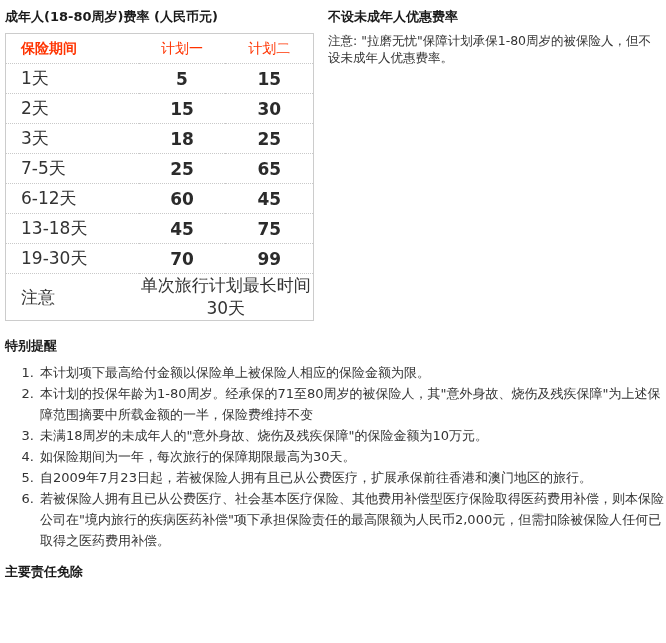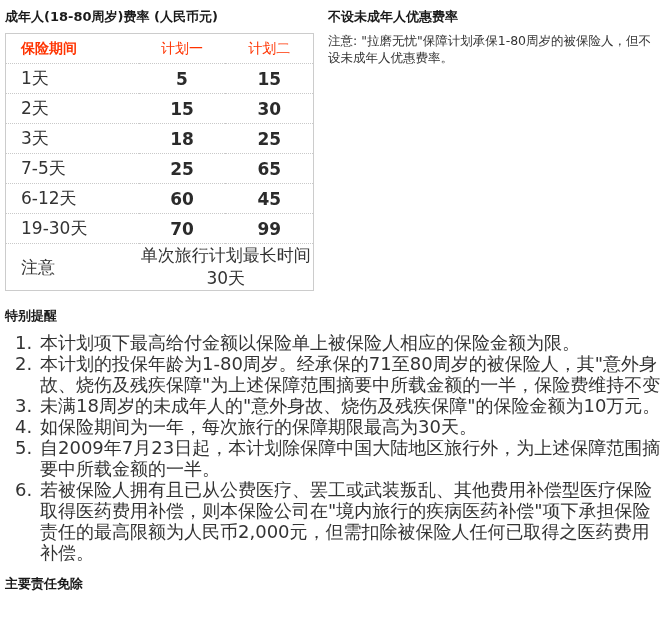--- a/index.html
+++ b/index.html
@@ -67,21 +67,21 @@
     margin: 6px 0 0 0;
     width: 330px;
     color: #333333;
   }
 
   
   .section-reminders { margin-top: 16px; }
   ol.num-list {
     margin: 7px 0 10px 0;
     padding-left: 33px;
-    font-size: 18px;
+    font-size: 13px;
   }
   ol.num-list li {
     line-height: 21px;
     margin: 0;
     padding-left: 2px;
   }
   .section-exclusions { margin-top: 12px; }
 </style>
 </head>
 <body>
@@ -121,20 +121,25 @@
               <td class="period">7-5天</td>
               <td class="val c">25</td>
               <td class="val c">65</td>
             </tr>
             <tr>
               <td class="period">6-12天</td>
               <td class="val c">60</td>
               <td class="val c">45</td>
             </tr>
             <tr>
+              <td class="period">13-18天</td>
+              <td class="val c">45</td>
+              <td class="val c">75</td>
+            </tr>
+            <tr>
               <td class="period">19-30天</td>
               <td class="val c">70</td>
               <td class="val c">99</td>
             </tr>
             <tr>
               <td class="period">注意</td>
               <td colspan="2" class="note">单次旅行计划最长时间30天</td>
             </tr>
           </tbody>
       </table>
@@ -147,22 +152,22 @@
 
   </div>
 
   <div class="section-reminders">
     <h2 class="sec-title">特别提醒</h2>
     <ol class="num-list">
         <li>本计划项下最高给付金额以保险单上被保险人相应的保险金额为限。</li>
         <li>本计划的投保年龄为1-80周岁。经承保的71至80周岁的被保险人，其"意外身故、烧伤及残疾保障"为上述保障范围摘要中所载金额的一半，保险费维持不变</li>
         <li>未满18周岁的未成年人的"意外身故、烧伤及残疾保障"的保险金额为10万元。</li>
         <li>如保险期间为一年，每次旅行的保障期限最高为30天。</li>
-        <li>自2009年7月23日起，本计划除保障中国大陆地区旅行外，为上述保障范围摘要中所载金额的一半。</li>
-        <li>若被保险人拥有且已从公费医疗、罢工或武装叛乱、其他费用补偿型医疗保险取得医药费用补偿，则本保险公司在"境内旅行的疾病医药补偿"项下承担保险责任的最高限额为人民币2,000元，但需扣除被保险人任何已取得之医药费用补偿。</li>
+        <li>自2009年7月23日起，若被保险人拥有且已从公费医疗，扩展承保前往香港和澳门地区的旅行。</li>
+        <li>若被保险人拥有且已从公费医疗、社会基本医疗保险、其他费用补偿型医疗保险取得医药费用补偿，则本保险公司在"境内旅行的疾病医药补偿"项下承担保险责任的最高限额为人民币2,000元，但需扣除被保险人任何已取得之医药费用补偿。</li>
       </ol>
   </div>
 
   <div class="section-exclusions">
     <h2 class="sec-title">主要责任免除</h2>
   </div>
 
 </div>
 
 </body></html>

